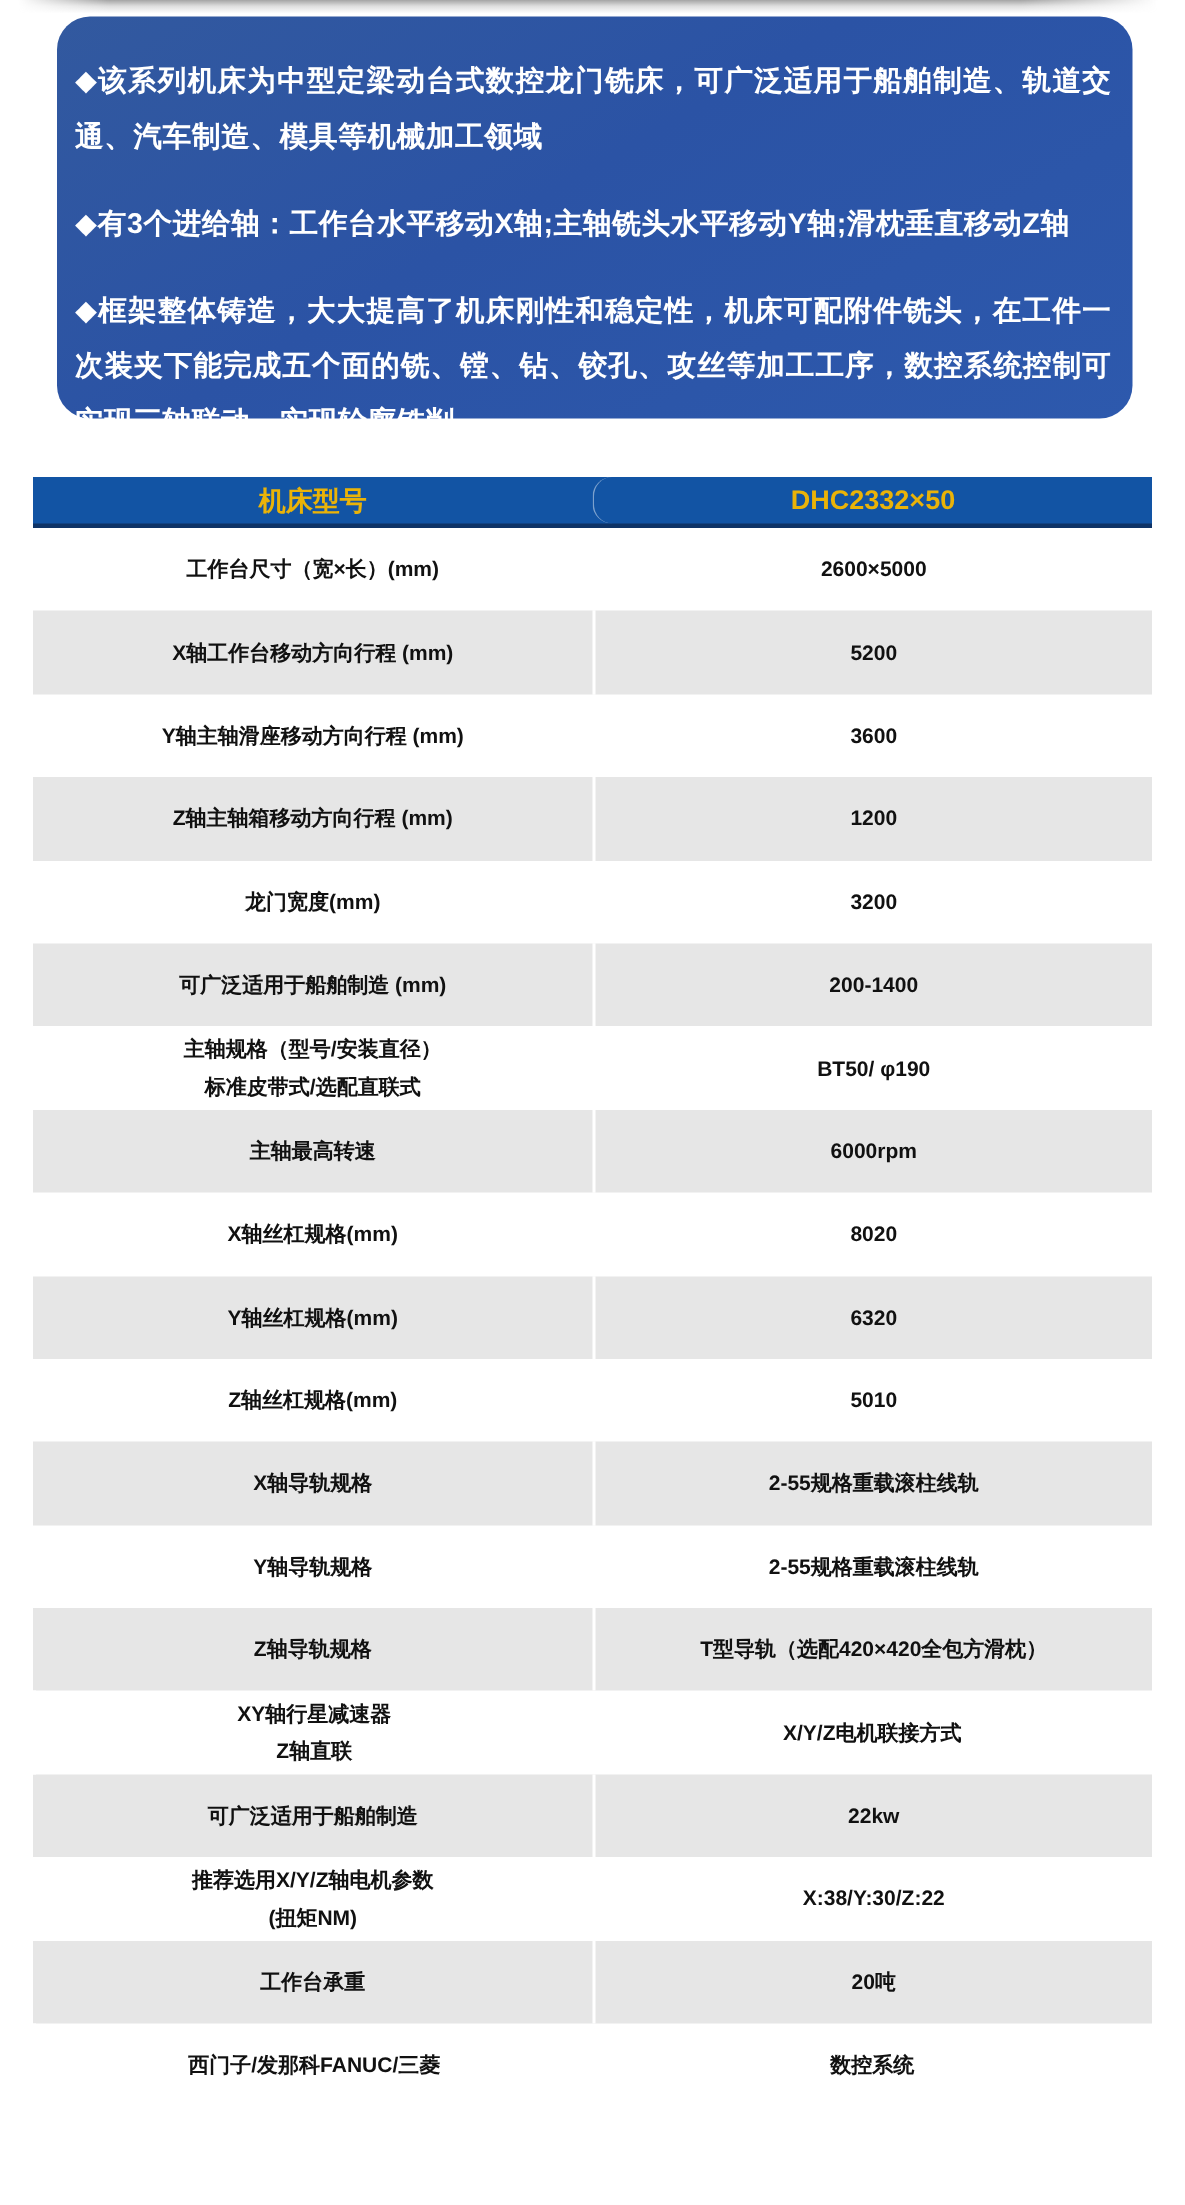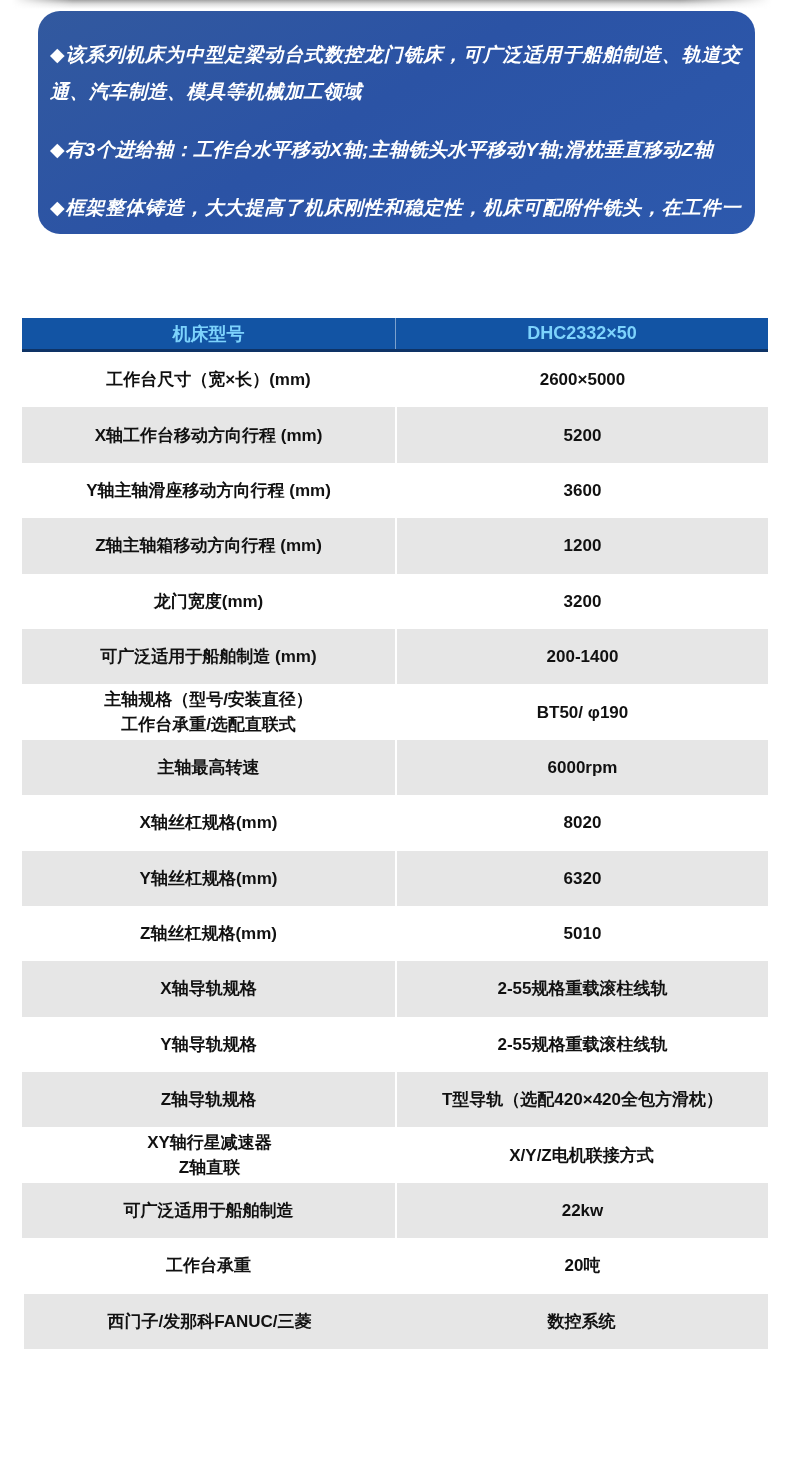--- a/index.html
+++ b/index.html
@@ -7,34 +7,34 @@
     font-family:"Liberation Sans","DejaVu Sans",sans-serif; }
   .page { position:relative; width:790px; height:1470px; overflow:hidden; background:#fff; }
 
   
   .top-shadow { position:absolute; top:0; left:12px; width:760px; height:9px;
     background:linear-gradient(180deg, rgba(90,90,90,.55) 0%, rgba(160,160,160,.35) 45%, rgba(255,255,255,0) 100%);
     -webkit-mask-image:linear-gradient(90deg, transparent 0, #000 8%, #000 88%, transparent 100%);
     mask-image:linear-gradient(90deg, transparent 0, #000 8%, #000 88%, transparent 100%); }
 
   
-  .banner { position:absolute; left:38px; top:11px; width:717px; height:223px;
+  .banner { position:absolute; left:38px; top:11px; width:717px; height:268px;
     border-radius:22px;
     background:linear-gradient(150deg, #32599f 0%, #2b53a5 45%, #2d59ad 100%);
-    color:#ffffff; padding:25px 14px 0 12px;font-style:italic; }
+    color:#ffffff; padding:25px 14px 0 12px; }
   .banner p { font-size:19px; font-weight:600; line-height:37px; letter-spacing:.5px;
     margin-bottom:21px; text-align:justify; }
 
   
   .spec-table { position:absolute; left:22px; top:318px; width:746px; }
   .thead { display:flex; height:34px; background:#1254a4; border-bottom:3px solid #0e3366;
-    color:#7dd3fc; font-weight:700; font-size:18px; }
+    color:#eab308; font-weight:700; font-size:18px; }
   .thead .cell { width:50%; display:flex; align-items:center; justify-content:center; }
-  .thead .cell.model { border-left:1px solid rgba(255,255,255,.45); }
-  .trow { display:flex; height:55.4px; font-size:17px; color:#111; }
+  .thead .cell.model { border-left:1px solid rgba(255,255,255,.45);border-radius:13px; }
+  .trow { display:flex; height:55.4px; font-size:14px; color:#111; }
   .trow:nth-child(even) { background:#e6e6e6; }
   .trow .cell { width:50%; display:flex; flex-direction:column; justify-content:center;
     align-items:center; text-align:center; line-height:25px; }
   .trow .cell.label { font-weight:700; }
   .trow .cell.value { font-weight:600; border-left:2px solid #ffffff; }
 </style>
 </head>
 <body>
 
 <div class="page">
@@ -107,21 +107,21 @@
           </div>
         <div class="cell value">
             <div>200-1400</div>
           </div>
       </div>
 
 
       <div class="trow">
         <div class="cell label">
           <div>主轴规格（型号/安装直径）</div>
-          <div>工作台承重/选配直联式</div>
+          <div>标准皮带式/选配直联式</div>
         </div>
         <div class="cell value">
             <div>BT50/ φ190</div>
           </div>
       </div>
 
       <div class="trow">
         <div class="cell label">
             <div>主轴最高转速</div>
           </div>
@@ -196,20 +196,29 @@
 
       <div class="trow">
         <div class="cell label">
             <div>可广泛适用于船舶制造</div>
           </div>
         <div class="cell value">
             <div>22kw</div>
           </div>
       </div>
 
+      <div class="trow">
+        <div class="cell label">
+          <div>推荐选用X/Y/Z轴电机参数</div>
+          <div>(扭矩NM)</div>
+        </div>
+        <div class="cell value">
+            <div>X:38/Y:30/Z:22</div>
+          </div>
+      </div>
 
       <div class="trow">
         <div class="cell label">
             <div>工作台承重</div>
           </div>
         <div class="cell value">
             <div>20吨</div>
           </div>
       </div>
 

